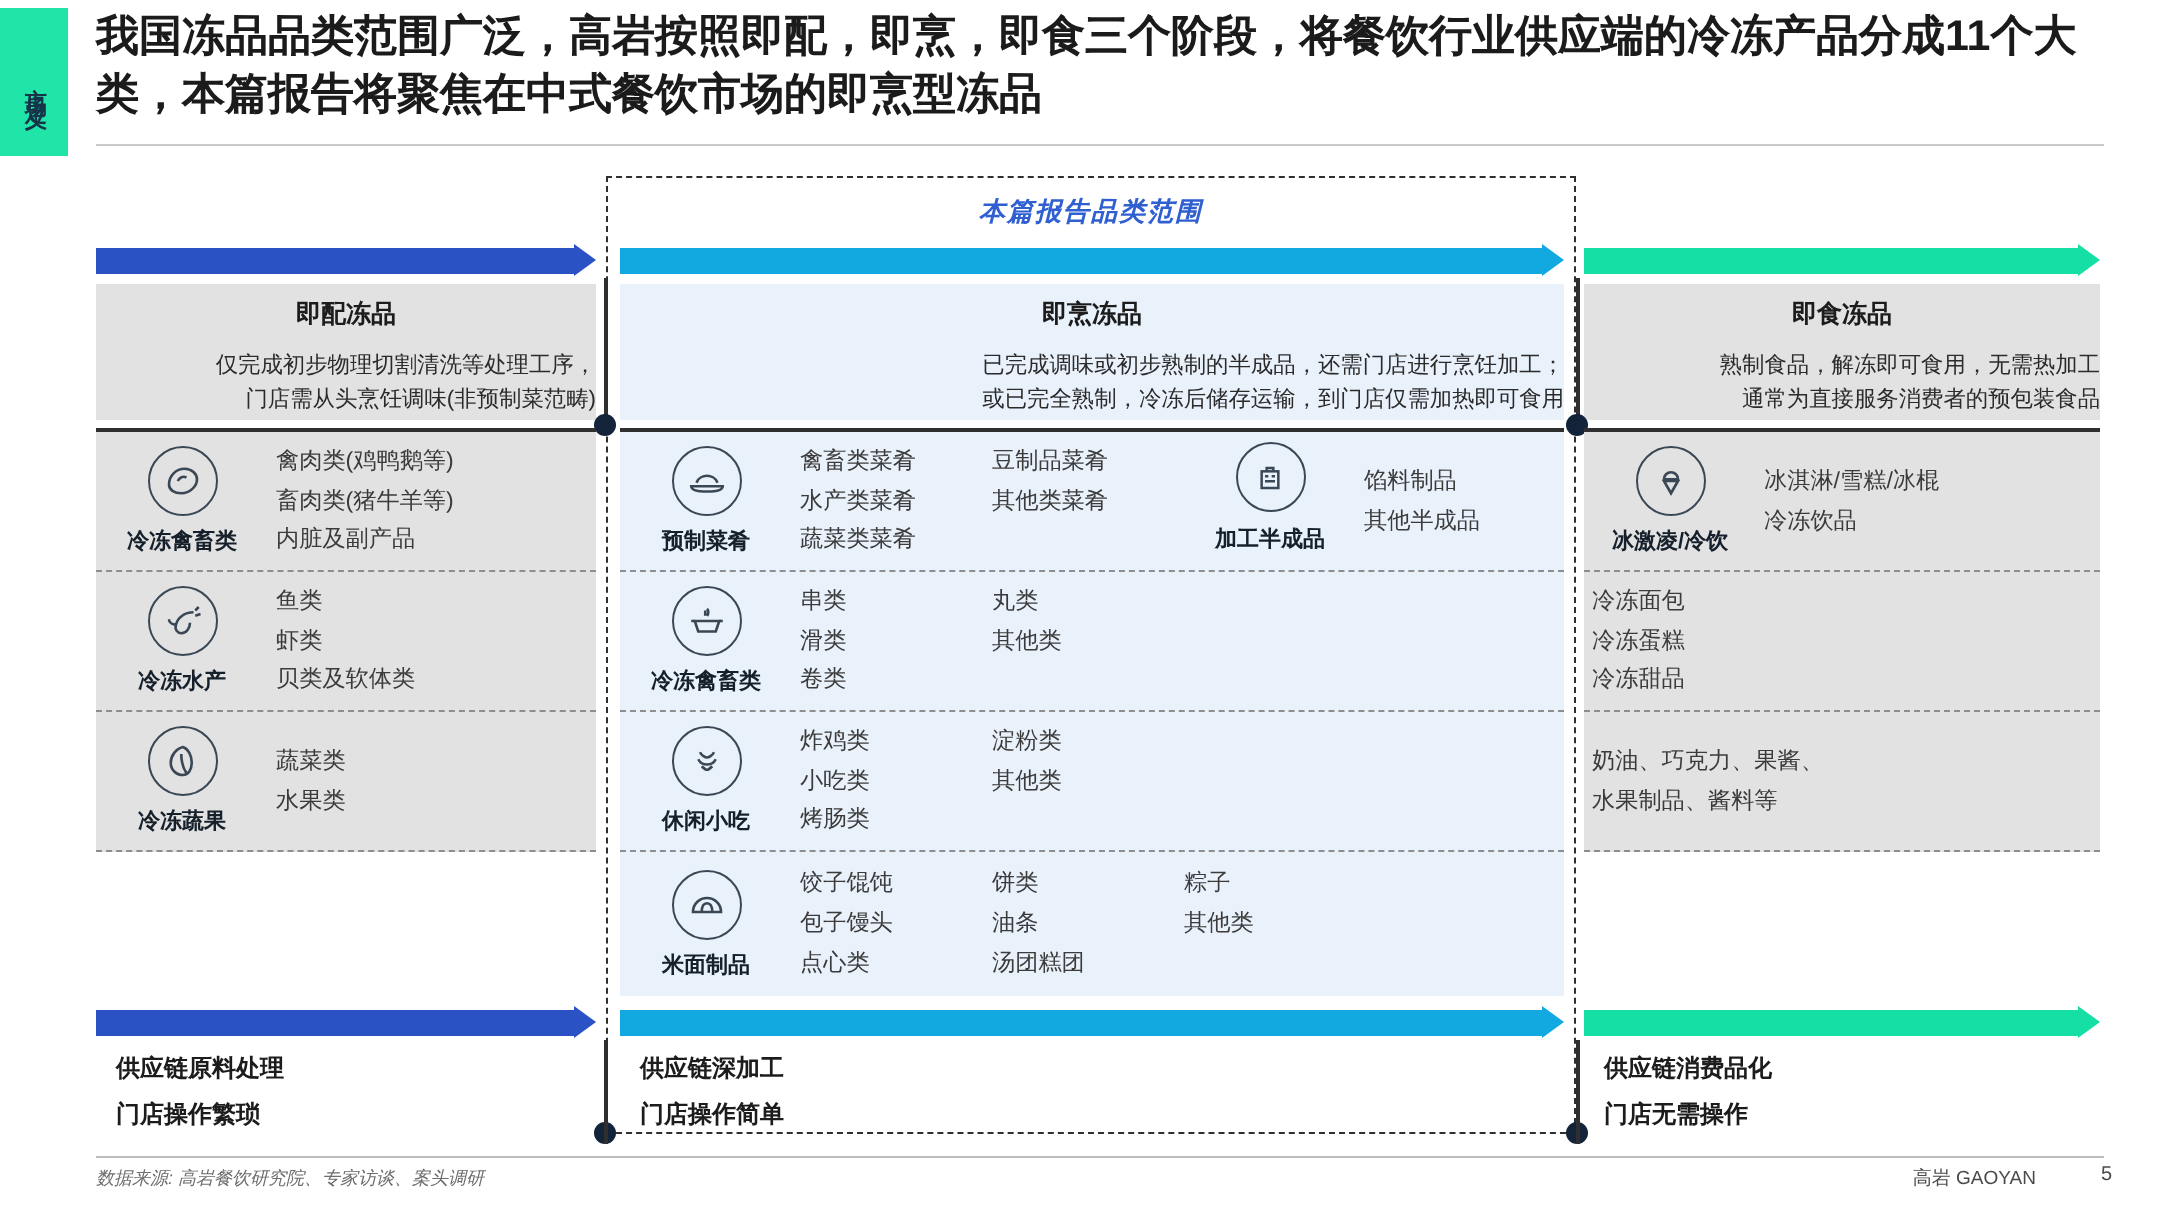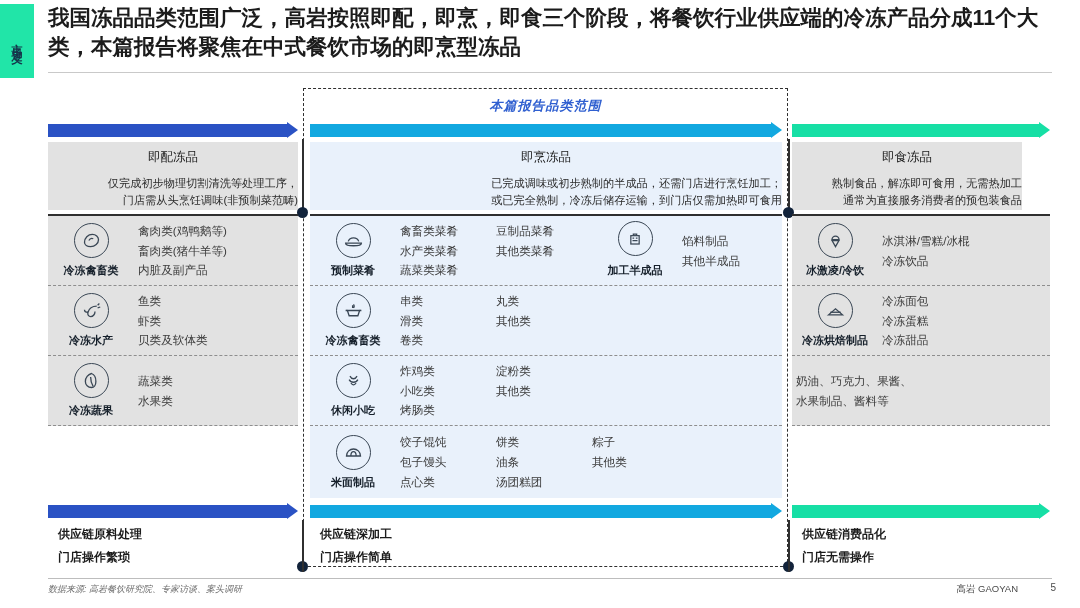--- a/index.html
+++ b/index.html
@@ -54,27 +54,27 @@
   #arrow-ready-to-cook .head{border-left:11px solid #2a52c4;}
   #arrow-ready-to-heat{left:310px;width:472px;}
   #arrow-ready-to-heat .bar{background:#12a8e0;}
   #arrow-ready-to-heat .head{border-left:11px solid #12a8e0;}
   #arrow-ready-to-eat{left:792px;width:258px;}
   #arrow-ready-to-eat .bar{background:#16dfa5;}
   #arrow-ready-to-eat .head{border-left:11px solid #16dfa5;}
 
   
   .stage{position:absolute;top:142px;height:68px;box-sizing:border-box;padding-top:7px;}
-  .stage h3{margin:0;font-size:12.5px;font-weight:normal;text-align:center;color:#1c1c1c;}
+  .stage h3{margin:0;font-size:12.5px;font-weight:bold;text-align:center;color:#1c1c1c;}
   .stage p{
     margin:9px 0 0 0;font-size:11.2px;line-height:1.5;text-align:right;color:#2b2b2b;
   }
   #stage-ready-to-cook{left:48px;width:250px;background:#e2e2e2;}
   #stage-ready-to-heat{left:310px;width:472px;background:#e9f1fb;}
-  #stage-ready-to-eat{left:792px;width:230px;background:#e2e2e2;}
+  #stage-ready-to-eat{left:792px;width:258px;background:#e2e2e2;}
 
   
   .col-sep{position:absolute;width:1.6px;background:#2f2f2f;}
 
   
   .dot{position:absolute;width:11px;height:11px;border-radius:50%;background:#12233a;}
 
   
   .cat{
     position:absolute;box-sizing:border-box;display:flex;align-items:center;
@@ -362,29 +362,20 @@
     </div>
     <div class="cat-items">
       <div class="col w-wide">
         <div>冰淇淋/雪糕/冰棍</div>
         <div>冷冻饮品</div>
       </div>
     </div>
   </div>
 
   <div class="cat grey" style="left:792px;top:286px;width:258px;height:70px;">
-    <div class="cat-icon-wrap">
-      <div class="circ">
-        <svg width="21" height="21" viewBox="0 0 24 24" fill="none" stroke="#3a4755" stroke-width="1.5">
-          <path d="M4 17l8-7 8 7z"></path>
-          <path d="M6 14h12"></path>
-        </svg>
-      </div>
-      <div class="cat-name">冷冻烘焙制品</div>
-    </div>
     <div class="cat-items">
       <div class="col w-wide">
         <div>冷冻面包</div>
         <div>冷冻蛋糕</div>
         <div>冷冻甜品</div>
       </div>
     </div>
   </div>
 
   <div class="cat grey" style="left:792px;top:356px;width:258px;height:70px;">

